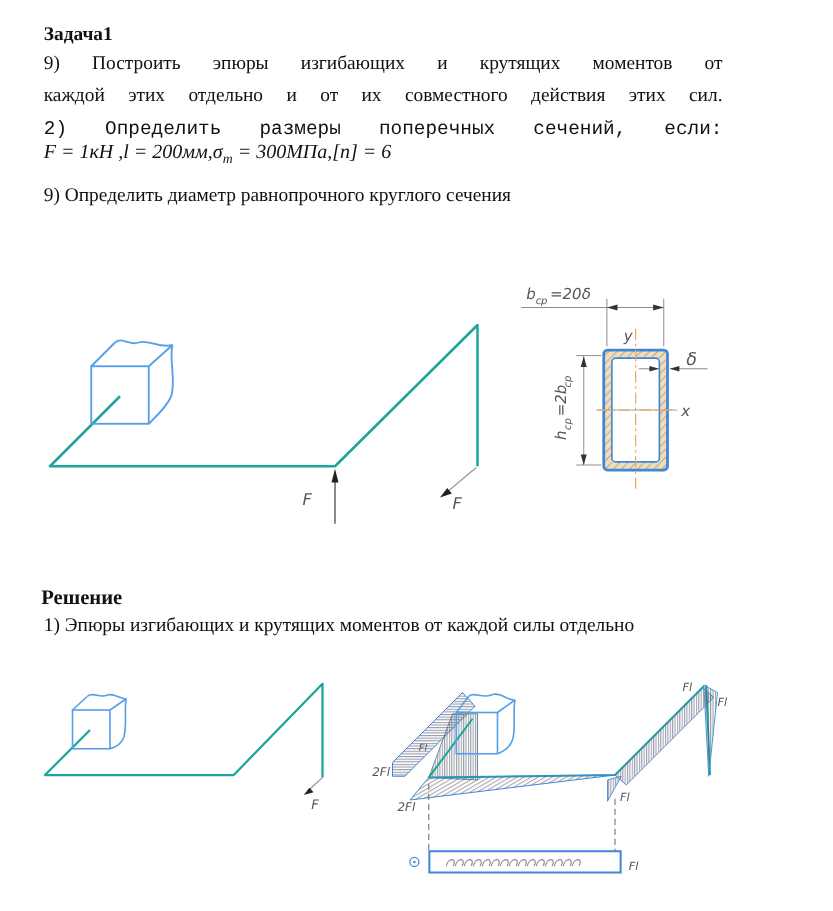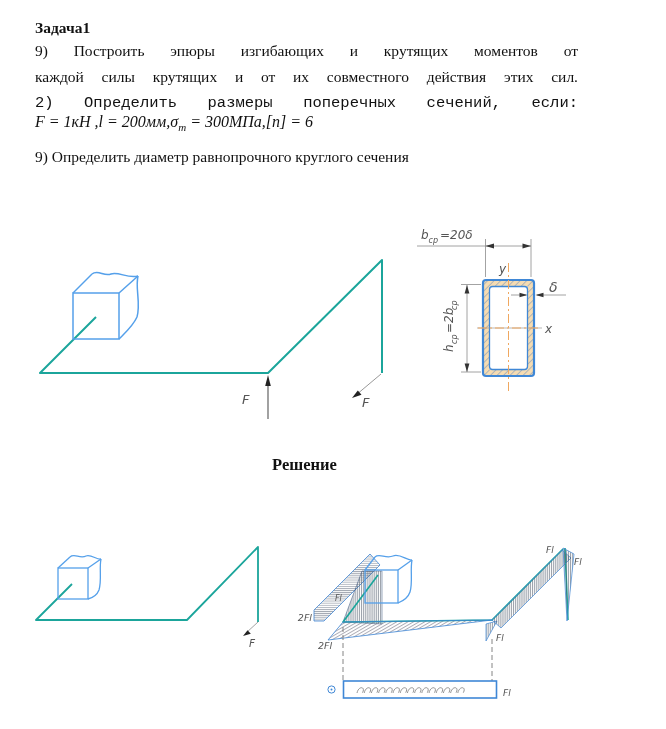--- a/index.html
+++ b/index.html
@@ -3,44 +3,45 @@
 <meta charset="utf-8">
 <style>
   html,body{margin:0;padding:0;background:#fff;}
   #page{position:relative;width:666px;height:729px;background:#ffffff;overflow:hidden;
         font-family:"Liberation Serif",serif;color:#111;}
   .abs{position:absolute;}
   .just{text-align:justify;text-align-last:justify;}
   .body-text{font-size:15.5px;line-height:22px;}
   .bold{font-weight:bold;}
   .ital{font-style:italic;}
-  .center{text-align:center;}
+  .center{margin-top:13px;}
   sub.sm{font-size:11px;}
   svg{position:absolute;left:0;overflow:visible;}
   svg text{font-family:"DejaVu Sans",sans-serif;font-style:italic;fill:#555;}
 </style>
 </head>
 <body>
 
 <div id="page">
 
   <div class="abs bold body-text" style="left:35px;top:17px;">Задача1</div>
 
   <div class="abs body-text just" style="left:35px;top:40px;width:543px;">9) Построить эпюры изгибающих и крутящих моментов от</div>
-  <div class="abs body-text just" style="left:35px;top:66px;width:543px;">каждой силы крутящих и от их совместного действия этих сил.</div>
+  <div class="abs body-text just" style="left:35px;top:66px;width:543px;">каждой этих отдельно и от их совместного действия этих сил.</div>
   <div class="abs body-text just" style="left:35px;top:92px;width:543px;font-family:Liberation Mono, monospace;">2) Определить размеры поперечных сечений, если:</div>
 
   <div class="abs ital" style="left:35px;top:113px;font-size:16px;">
     <span>F = 1кН ,l = 200мм,</span><span>σ</span><sub class="sm">т</sub><span> = 300МПа,</span><span>[n] = 6</span>
   </div>
 
   <div class="abs body-text" style="left:35px;top:146px;">9) Определить диаметр равнопрочного круглого сечения</div>
 
   <div class="abs bold center" style="left:33px;top:455px;width:543px;font-size:16.5px;">Решение</div>
 
+  <div class="abs body-text" style="left:35px;top:490px;">1) Эпюры изгибающих и крутящих моментов от каждой силы отдельно</div>
 
   <svg style="top:195px;" width="666" height="250" viewBox="0 195 666 250">
     <defs>
       <pattern id="p-sec" width="4.6" height="4.6" patternUnits="userSpaceOnUse" patternTransform="rotate(-45)">
         <rect width="4.6" height="4.6" fill="#f6dcb2"></rect>
         <line x1="0" y1="0.5" x2="4.6" y2="0.5" stroke="#8fa3b8" stroke-width="0.7"></line>
       </pattern>
     </defs>
 
     <path d="M96,317 L40,373 L268,373 L382,260 L382,373" fill="none" stroke="#1ba59b" stroke-width="2" stroke-linejoin="round"></path>

